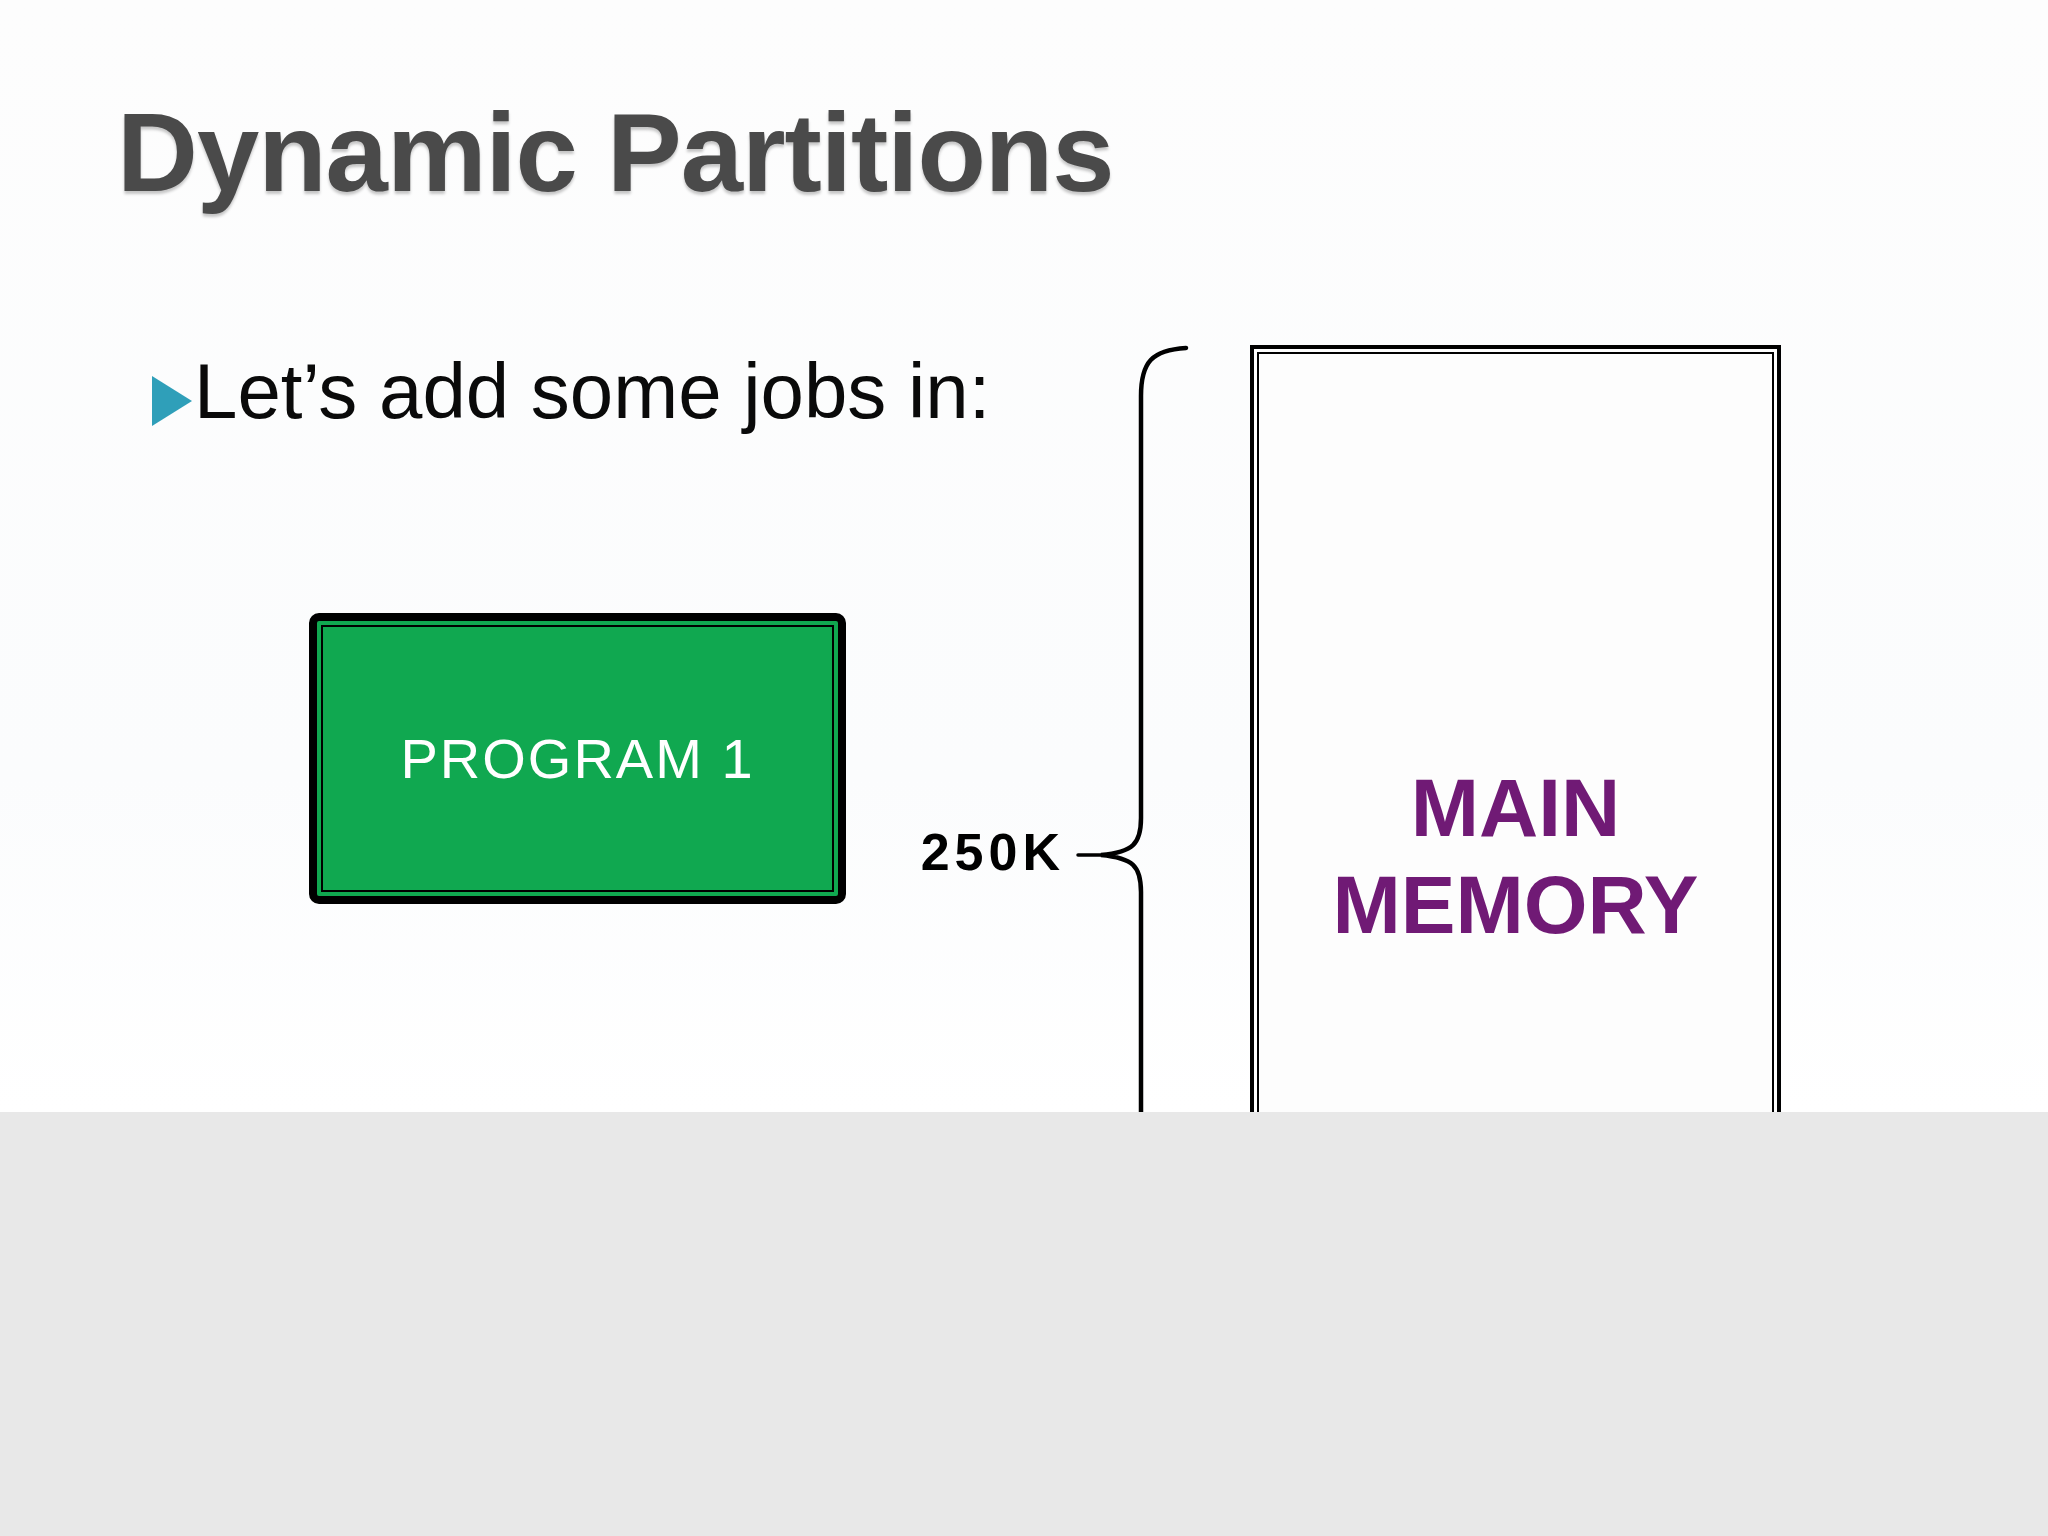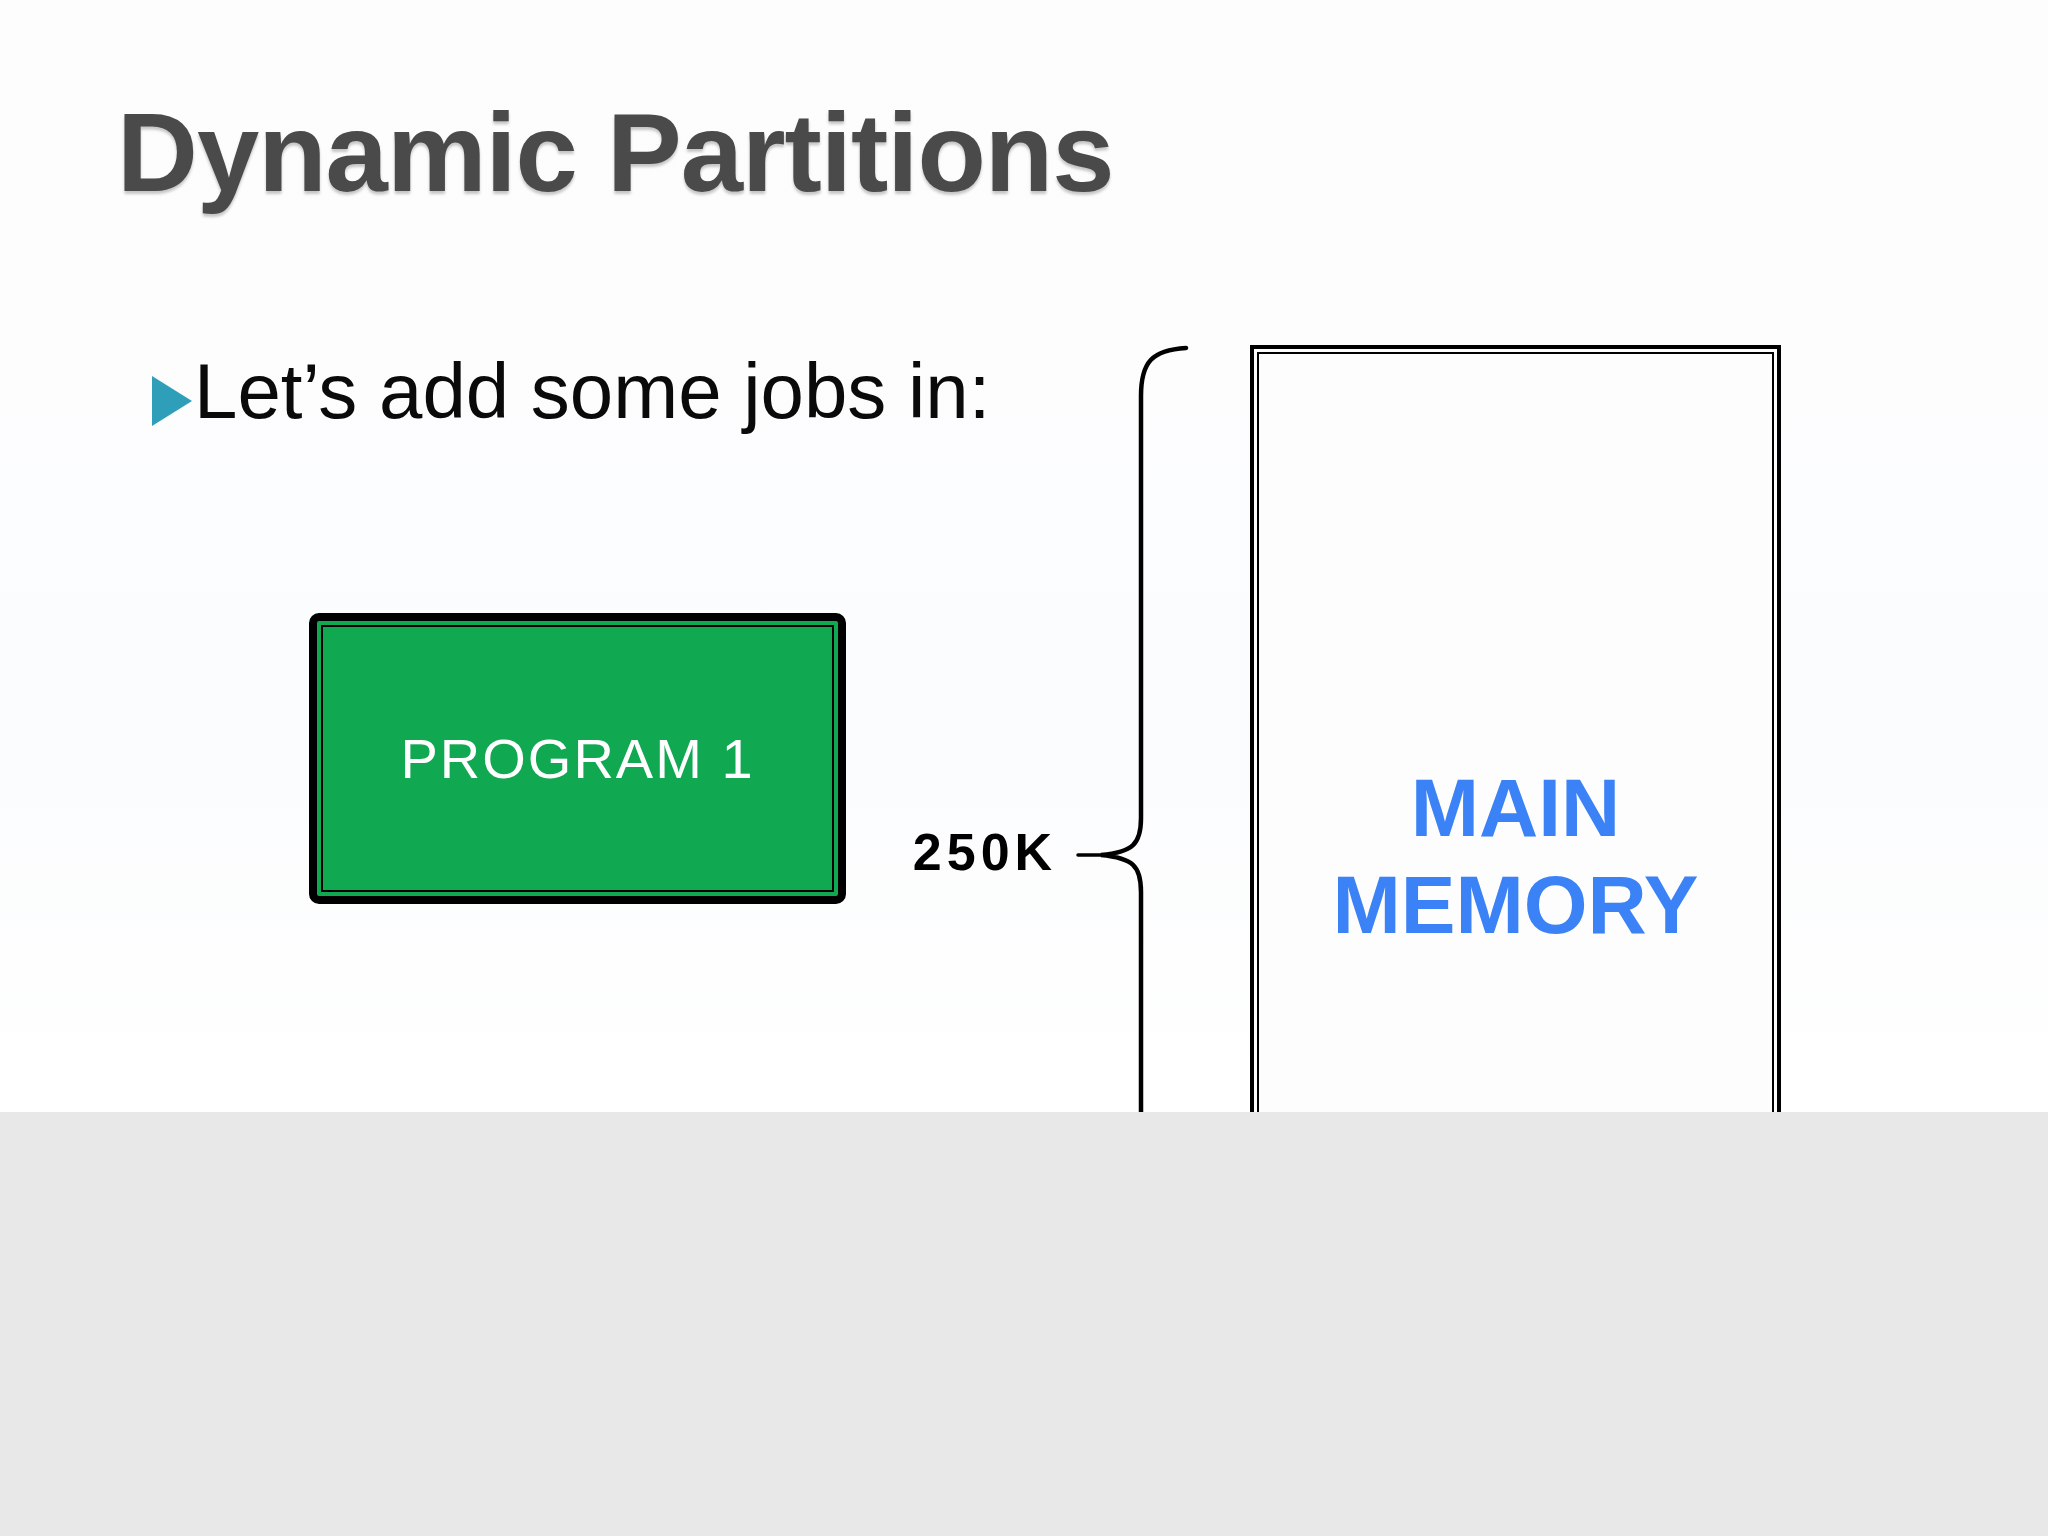--- a/index.html
+++ b/index.html
@@ -80,21 +80,21 @@
     letter-spacing: 2px;
     font-weight: 400;
   }
 
   
   .size-label {
     position: absolute;
     left: 905px;
     top: 822px;
     width: 160px;
-    text-align: center;
+    text-align: right;
     font-size: 52px;
     font-weight: 600;
     letter-spacing: 5px;
     color: #000;
   }
 
   
   .memory-box {
     position: absolute;
     left: 1250px;
@@ -115,21 +115,21 @@
     border: 2px solid #000;
     pointer-events: none;
   }
   .memory-label {
     width: 440px;
     margin-top: 12px;
     text-align: center;
     font-size: 82px;
     font-weight: 700;
     line-height: 1.18;
-    color: #3b82f6;
+    color: #701a75;
   }
 
   
   .vector-overlay, .footer-decor {
     position: absolute;
     left: 0; top: 0;
     width: 2048px;
     height: 1536px;
     pointer-events: none;
   }

